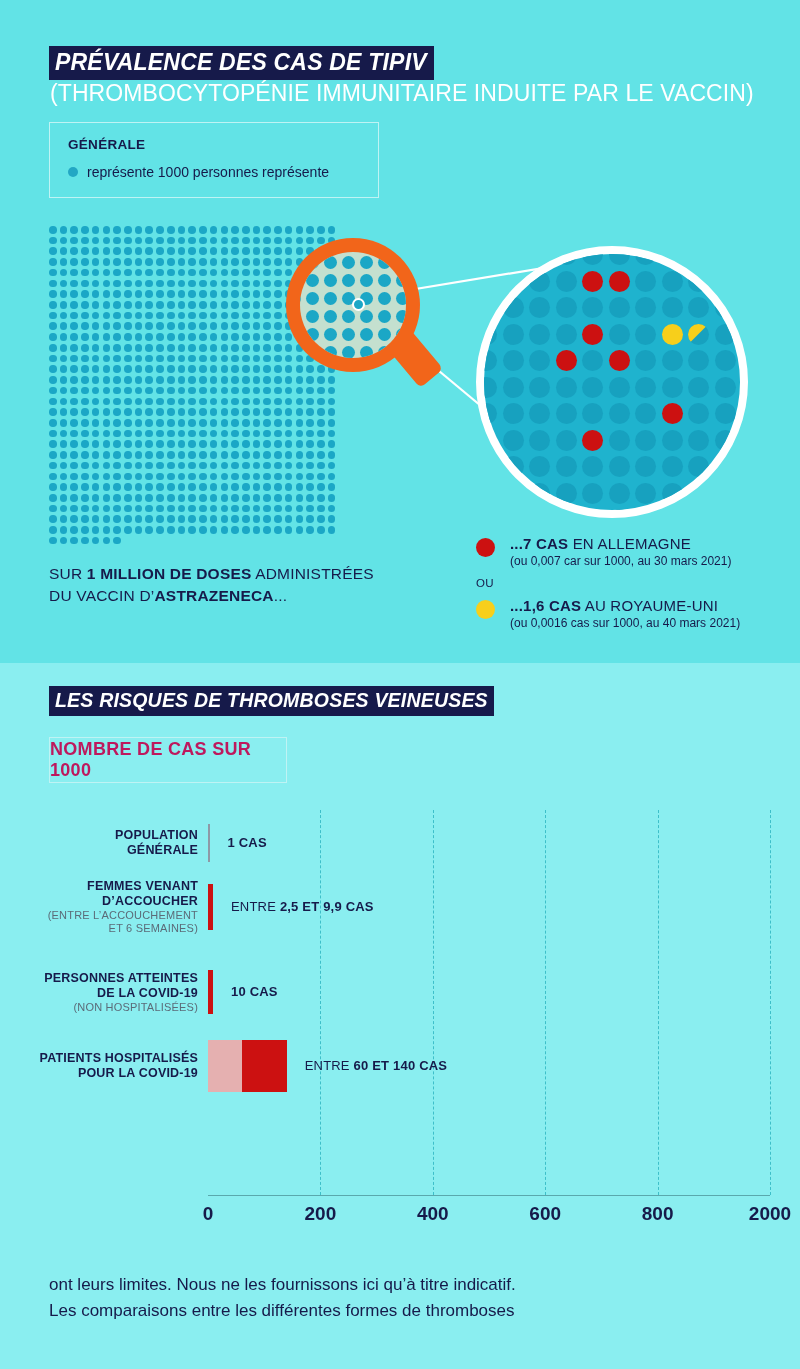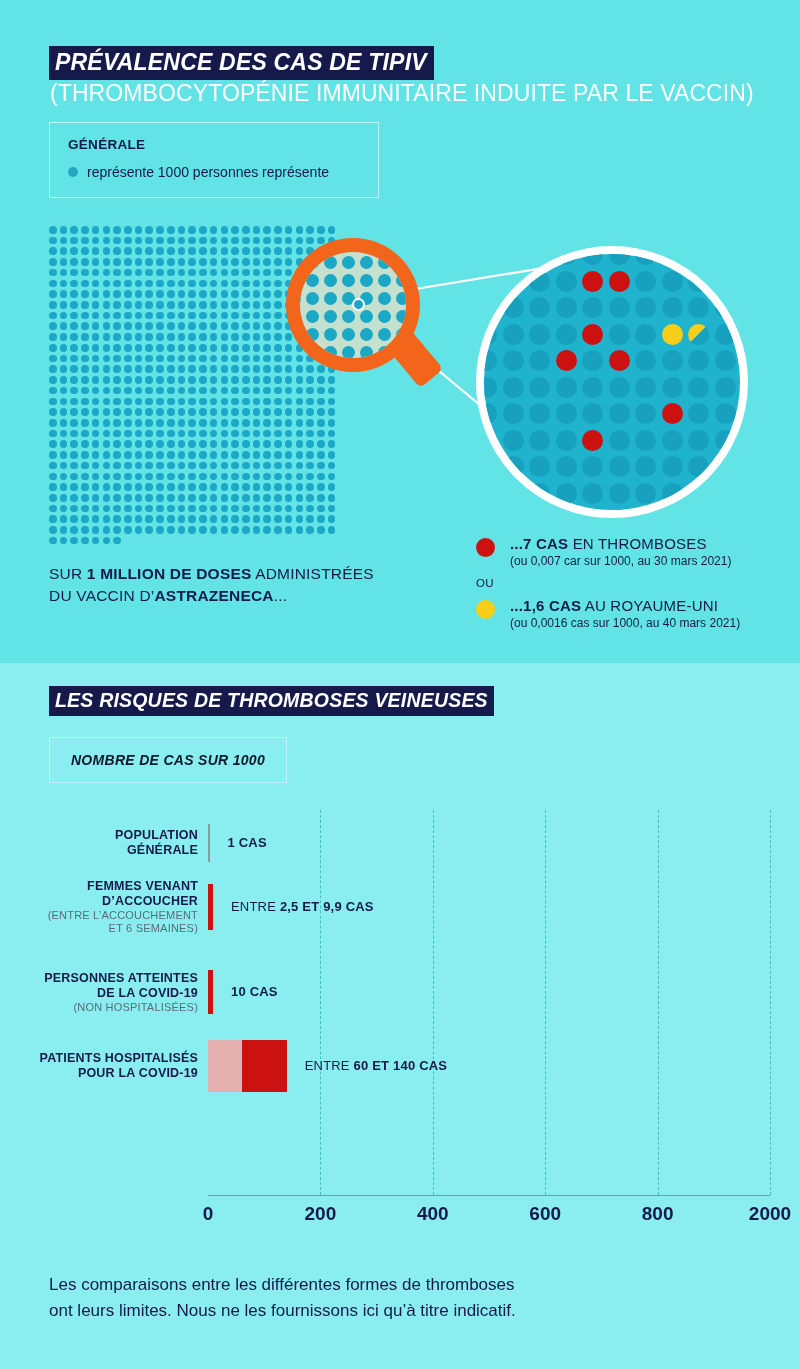--- a/index.html
+++ b/index.html
@@ -199,23 +199,22 @@
     padding: 2px 6px 3px 6px;
   }
   #unit-box {
     position: absolute;
     left: 49px; top: 737px;
     width: 238px; height: 46px;
     border: 1px solid #bff3f4;
     display: flex; align-items: center; justify-content: center;
   }
   #unit-label {
-    font-size: 14px; font-weight: bold; color: #0f172a;
+    font-size: 18px; font-weight: bold; color: #be185d;
     letter-spacing: 0.3px;
-    font-style: italic;
   }
 
   
   #chart {
     position: absolute;
     left: 0; top: 800px;
     width: 800px; height: 440px;
   }
   #plot {
     position: absolute;
@@ -1272,21 +1271,21 @@
       <span>SUR </span><b>1 MILLION DE DOSES</b><span> ADMINISTRÉES</span>
     </div>
     <div>
       <span>DU VACCIN D’</span><b>ASTRAZENECA</b><span>...</span>
     </div>
   </div>
 
   <div id="country-legend">
     <div class="cl-item">
       <span class="cl-dot red"></span>
-      <div class="cl-main"><b>...7 CAS</b><span> EN THROMBOSES</span></div>
+      <div class="cl-main"><b>...7 CAS</b><span> EN ALLEMAGNE</span></div>
       <div class="cl-sub">(ou 0,007 car sur 1000, au 30 mars 2021)</div>
     </div>
     <div id="cl-ou">OU</div>
     <div class="cl-item">
       <span class="cl-dot yellow"></span>
       <div class="cl-main"><b>...1,6 CAS</b><span> AU ROYAUME-UNI</span></div>
       <div class="cl-sub">(ou 0,0016 cas sur 1000, au 40 mars 2021)</div>
     </div>
   </div>
 
@@ -1351,17 +1350,17 @@
         </div>
         <div class="bar-visual" style="height: 52px; width: 78.68px;">
           <span class="seg light" style="left:0;width:33.7px"></span>
           <span class="seg dark" style="left:33.7px;width:45.0px"></span>
         </div>
         <div class="bar-value" style="left: 304.68px; top: 18px;"><span>ENTRE </span><b>60 ET 140 CAS</b><span></span></div>
       </div>
     </div>
 
   <div id="footnote">
+    <div>ont leurs limites. Nous ne les fournissons ici qu’à titre indicatif.</div>
     <div>Les comparaisons entre les différentes formes de thromboses</div>
-    <div>ont leurs limites. Nous ne les fournissons ici qu’à titre indicatif.</div>
   </div>
 
 </div>
 
 </body></html>

